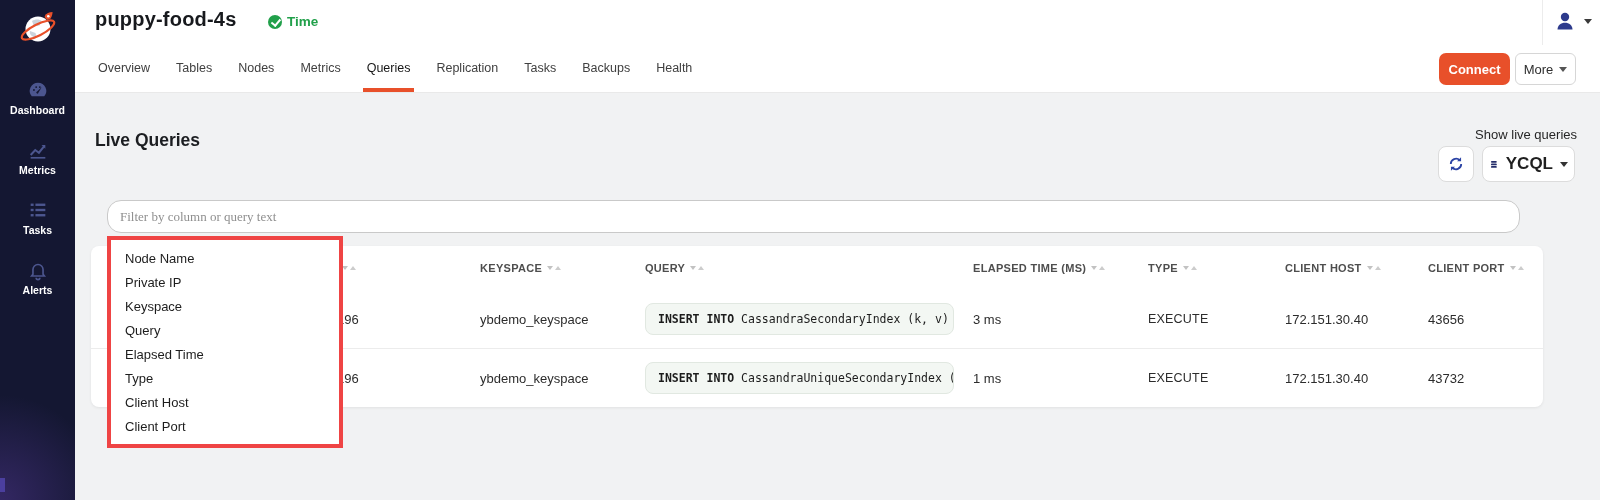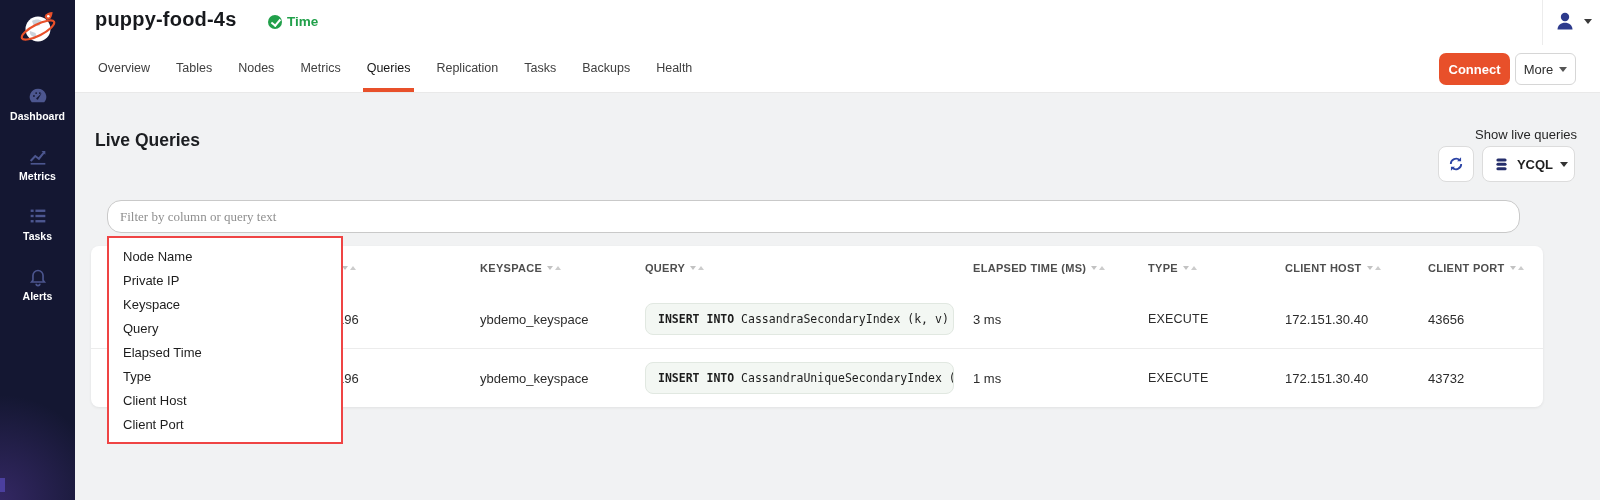--- a/index.html
+++ b/index.html
@@ -4,21 +4,21 @@
 <style>
   html,body{margin:0;padding:0;}
   body{
     width:1600px;height:500px;position:relative;overflow:hidden;
     background:#f1f2f3;font-family:"Liberation Sans",sans-serif;
     -webkit-font-smoothing:antialiased;
   }
   
   .sidebar{position:absolute;left:0;top:0;width:75px;height:500px;background:#141732;z-index:40;}
   .logo{position:absolute;top:5px;left:15px;width:46px;height:46px;}
-  .nav{position:absolute;top:73px;left:0;right:0;}
+  .nav{position:absolute;top:67px;left:0;right:0;}
   .nav-item{height:60px;display:flex;flex-direction:column;align-items:center;justify-content:center;gap:3px;cursor:pointer;}
   .nav-item.active{background:#232b55;}
   .nav-label{color:#ffffff;font-size:10.5px;font-weight:bold;}
   .nav-icon{height:22px;display:flex;align-items:center;justify-content:center;}
   .nav-icon svg{display:block;}
   .glow{position:absolute;bottom:0;left:0;width:75px;height:130px;
     background:radial-gradient(circle at 0% 100%, rgba(110,70,190,.35), transparent 70%);}
   .frag{position:absolute;left:0;bottom:8px;width:5px;height:14px;background:#4b3f9e;}
   
   .topbar{position:absolute;left:75px;top:0;right:0;height:45px;background:#fff;z-index:5;}
@@ -41,21 +41,21 @@
     border-radius:7px;color:#fff;font-weight:bold;font-size:13px;font-family:inherit;cursor:pointer;}
   .more-btn{position:absolute;left:1440px;top:8px;width:61px;height:32px;background:#fff;border:1px solid #d6d6d6;
     border-radius:6px;font-size:13px;color:#2e2e2e;font-family:inherit;display:flex;align-items:center;justify-content:center;gap:6px;cursor:pointer;}
   .more-caret{width:0;height:0;border-left:4px solid transparent;border-right:4px solid transparent;border-top:5px solid #555;}
   
   .page-title{position:absolute;left:95px;top:130px;margin:0;font-size:17.5px;font-weight:bold;color:#1c1e21;}
   .show-label{position:absolute;top:127px;left:1438px;width:139px;text-align:right;font-size:13px;color:#262626;}
   .refresh-btn{position:absolute;left:1438px;top:146px;width:36px;height:36px;background:#fff;border:1px solid #dcdcdc;
     border-radius:8px;display:flex;align-items:center;justify-content:center;cursor:pointer;box-sizing:border-box;}
   .api-btn{position:absolute;left:1482px;top:146px;width:93px;height:36px;background:#fff;border:1px solid #dcdcdc;
-    border-radius:8px;display:flex;align-items:center;justify-content:flex-end;gap:7px;font-size:13px;font-weight:bold;
+    border-radius:8px;display:flex;align-items:center;justify-content:flex-end;gap:7px;font-size:17px;font-weight:bold;
     color:#1f1f1f;cursor:pointer;box-sizing:border-box;font-family:inherit;}
   .api-caret{width:0;height:0;border-left:4px solid transparent;border-right:4px solid transparent;border-top:5px solid #333;}
   .filter-input{position:absolute;left:107px;top:200px;width:1413px;height:33px;box-sizing:border-box;z-index:20;
     border:1px solid #c9c9c9;border-radius:14px;padding:0 12px;font-size:13px;color:#333;background:#fff;font-family:Liberation Serif, serif;}
   .filter-input::placeholder{color:#8f8f8f;}
   
   .card{position:absolute;left:91px;top:246px;width:1452px;height:161px;background:#fff;border-radius:8px;
     box-shadow:0 1px 3px rgba(0,0,0,.07);z-index:10;}
   .trow{display:grid;grid-template-columns:373px 165px 328px 175px 137px 143px 1fr;padding:0 16px;align-items:center;}
   .thead{height:44px;color:#4e4e4e;font-size:11px;font-weight:bold;letter-spacing:.3px;}
@@ -66,21 +66,21 @@
   .sort{display:inline-flex;gap:2px;align-items:center;}
   .sort i{display:block;width:0;height:0;border-left:3.5px solid transparent;border-right:3.5px solid transparent;}
   .sort .dn{border-top:4.5px solid #c2c2c2;}
   .sort .up{border-bottom:4.5px solid #cccccc;}
   .qbox{background:#f3f7f3;border:1px solid #e1e8e1;border-radius:8px;padding:8px 12px;
     font-family:"DejaVu Sans Mono",monospace;font-size:11.5px;color:#1c1c1c;white-space:nowrap;width:283px;overflow:hidden;}
   .qbox b{font-weight:bold;}
   .type-cell{font-size:12.5px;letter-spacing:.2px;}
   
   .menu{position:absolute;left:107px;top:236px;width:236px;box-sizing:border-box;background:#fff;
-    border:2px solid #ef4444;z-index:30;padding:6px 0;}
+    border:4px solid #ef4444;z-index:30;padding:6px 0;}
   .menu-item{padding:4.5px 14px;font-size:13px;color:#1d1d1d;cursor:pointer;}
 </style>
 </head>
 <body>
 
 <aside class="sidebar">
   <div class="glow"></div>
   <div class="logo">
     <svg viewBox="0 0 46 46" width="46" height="46">
       <circle cx="23" cy="24" r="12.5" fill="#ffffff"></circle>

